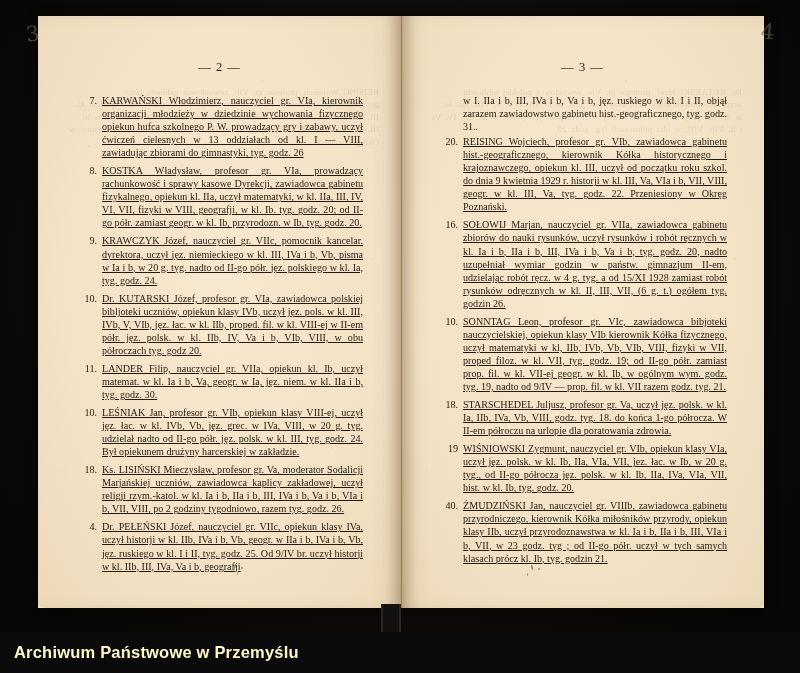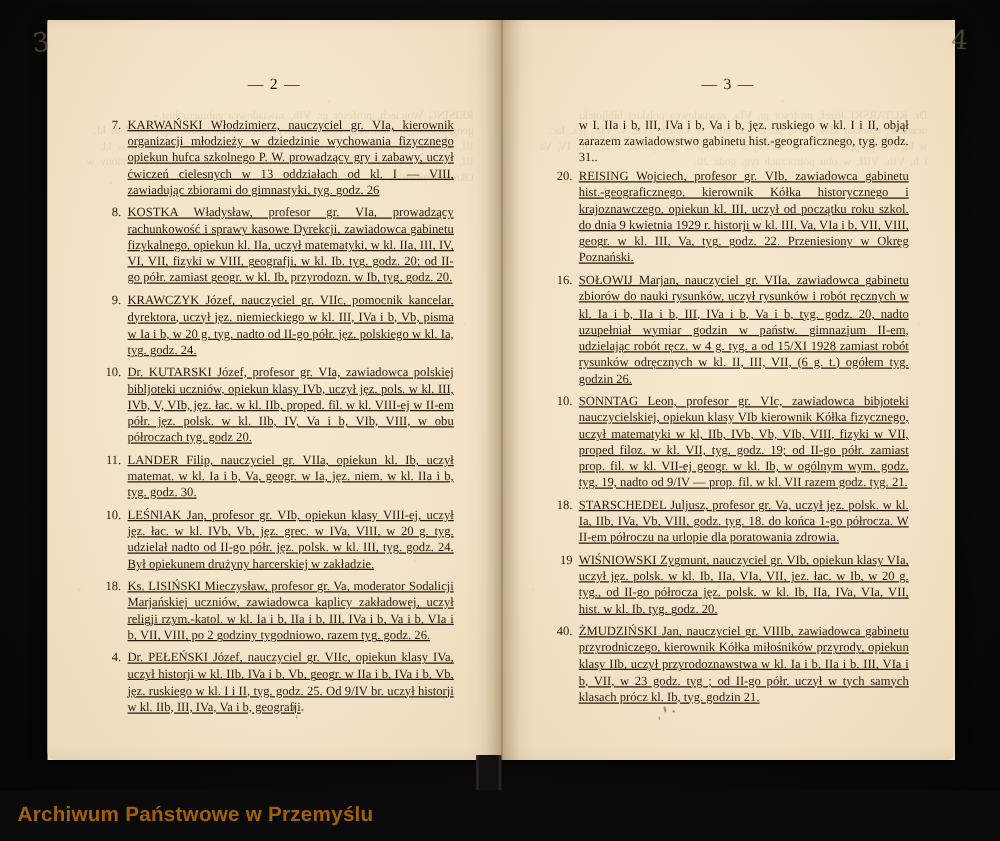--- a/index.html
+++ b/index.html
@@ -208,21 +208,21 @@
     bottom: 0;
     width: 800px;
     height: 41px;
     background: #0a0a0a;
     display: flex;
     align-items: center;
     z-index: 10;
   }
   .watermark .wm-text {
     padding-left: 14px;
-    color: #a16207;
+    color: #fef9c3;
     font-family: "Liberation Sans", sans-serif;
     font-weight: bold;
     font-size: 16.5px;
     letter-spacing: .2px;
   }
 </style>
 </head>
 <body>
 
 <div id="scan">

